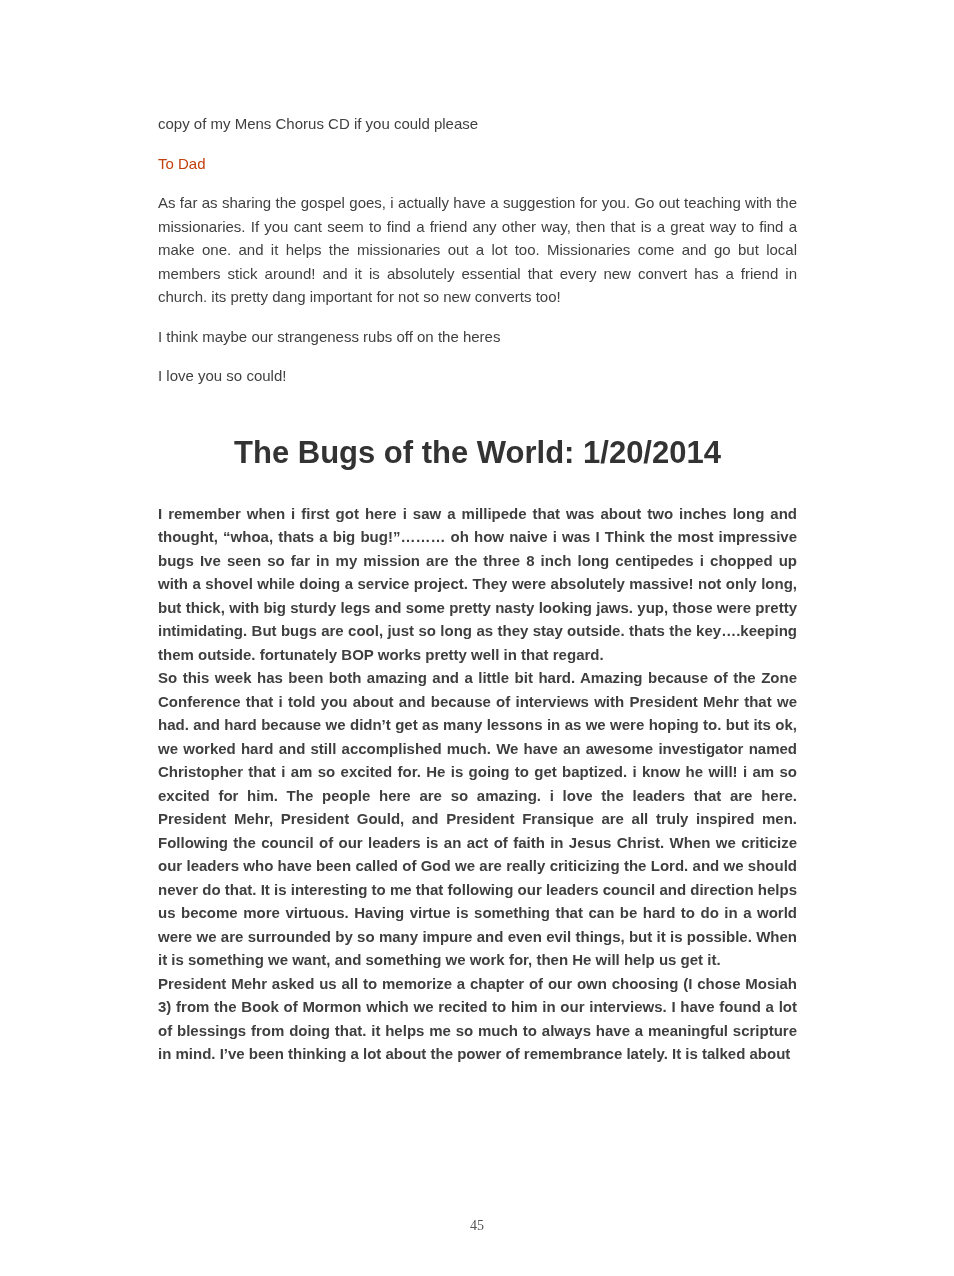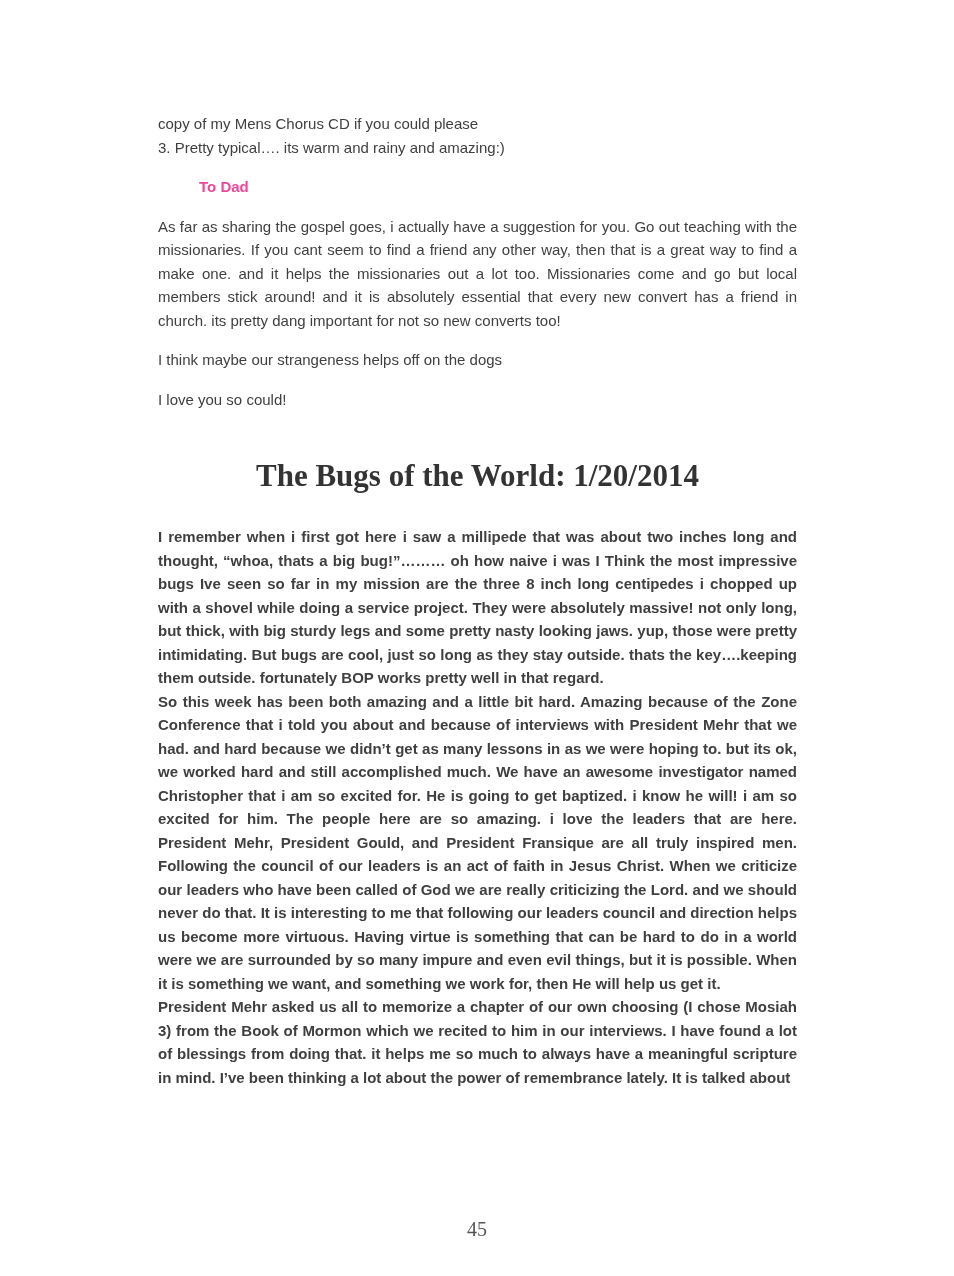--- a/index.html
+++ b/index.html
@@ -22,70 +22,67 @@
     top: 112px;
     width: 639px;
     font-size: 15px;
     line-height: 23.5px;
   }
   .intro-line {
     text-align: left;
     margin: 0;
   }
   .to-dad-heading {
-    font-weight: bold;
-    color: #ec4899;
+    font-weight: normal;
+    color: #c2410c;
     margin-top: 16px;
-    margin-left: 41px;
   }
   .letter-paragraph {
     text-align: justify;
     margin: 16px 0 0 0;
   }
   .letter-paragraph.short {
     text-align: left;
   }
   .section-title {
     text-align: center;
     font-size: 31px;
     font-weight: bold;
     color: #333333;
     margin: 46px 0 30px 0;
     line-height: 38px;
-    font-family: Liberation Serif, serif;
   }
   .body-paragraph {
     text-align: justify;
     margin: 0;
     font-weight: bold;
   }
   .page-number {
     position: absolute;
     top: 1218px;
     left: 0;
     width: 954px;
     text-align: center;
     font-family: "Liberation Serif", serif;
-    font-size: 20px;
+    font-size: 14px;
     color: #555555;
   }
 </style>
 </head>
 <body>
 
 <div class="page">
   <div class="content">
 
     <p class="intro-line">copy of my Mens Chorus CD if you could please</p>
-    <p class="intro-line">3. Pretty typical…. its warm and rainy and amazing:)</p>
 
     <p class="to-dad-heading">To Dad</p>
 
     <p class="letter-paragraph">As far as sharing the gospel goes, i actually have a suggestion for you. Go out teaching with the missionaries. If you cant seem to find a friend any other way, then that is a great way to find a make one. and it helps the missionaries out a lot too. Missionaries come and go but local members stick around! and it is absolutely essential that every new convert has a friend in church. its pretty dang important for not so new converts too!</p>
-    <p class="letter-paragraph short">I think maybe our strangeness helps off on the dogs</p>
+    <p class="letter-paragraph short">I think maybe our strangeness rubs off on the heres</p>
     <p class="letter-paragraph short">I love you so could!</p>
 
     <h1 class="section-title">The Bugs of the World: 1/20/2014</h1>
 
     <p class="body-paragraph">I remember when i first got here i saw a millipede that was about two inches long and thought, “whoa, thats a big bug!”……… oh how naive i was I Think the most impressive bugs Ive seen so far in my mission are the three 8 inch long  centipedes i chopped up with a shovel while doing a service project. They were absolutely massive! not only long, but thick, with big sturdy legs and some pretty nasty looking jaws. yup, those were pretty intimidating. But bugs are cool, just so long as they stay outside. thats the key….keeping them outside. fortunately BOP works pretty well in that regard.</p>
     <p class="body-paragraph">So this week has been both amazing and a little bit hard. Amazing because of the Zone Conference that i told you about and because of interviews with President Mehr that we had. and hard because we didn’t get as many lessons in as we were hoping to. but its ok, we worked hard and still accomplished much. We have an awesome investigator named Christopher that i am so excited for. He is going to get baptized. i know he will! i am so excited for him. The people here are so amazing. i love the leaders that are here. President Mehr, President Gould, and President Fransique are all truly inspired men. Following the council of our leaders is an act of faith in Jesus Christ. When we criticize our leaders who have been called of God we are really criticizing the Lord. and we should never do that. It is interesting to me that following our leaders council and direction helps us become more virtuous. Having virtue is something that can be hard to do in a world were we are surrounded by so many impure and even evil things,  but it is possible. When it is something we want, and something we work for, then He will help us get it.</p>
     <p class="body-paragraph">President Mehr asked us all to memorize a chapter of our own choosing (I chose Mosiah 3) from the Book of Mormon which we recited to him in our interviews. I have found a lot of blessings from doing that. it helps me so much to always have a meaningful scripture in mind. I’ve been thinking a lot about the power of remembrance lately. It is talked about</p>
 
   </div>
 

